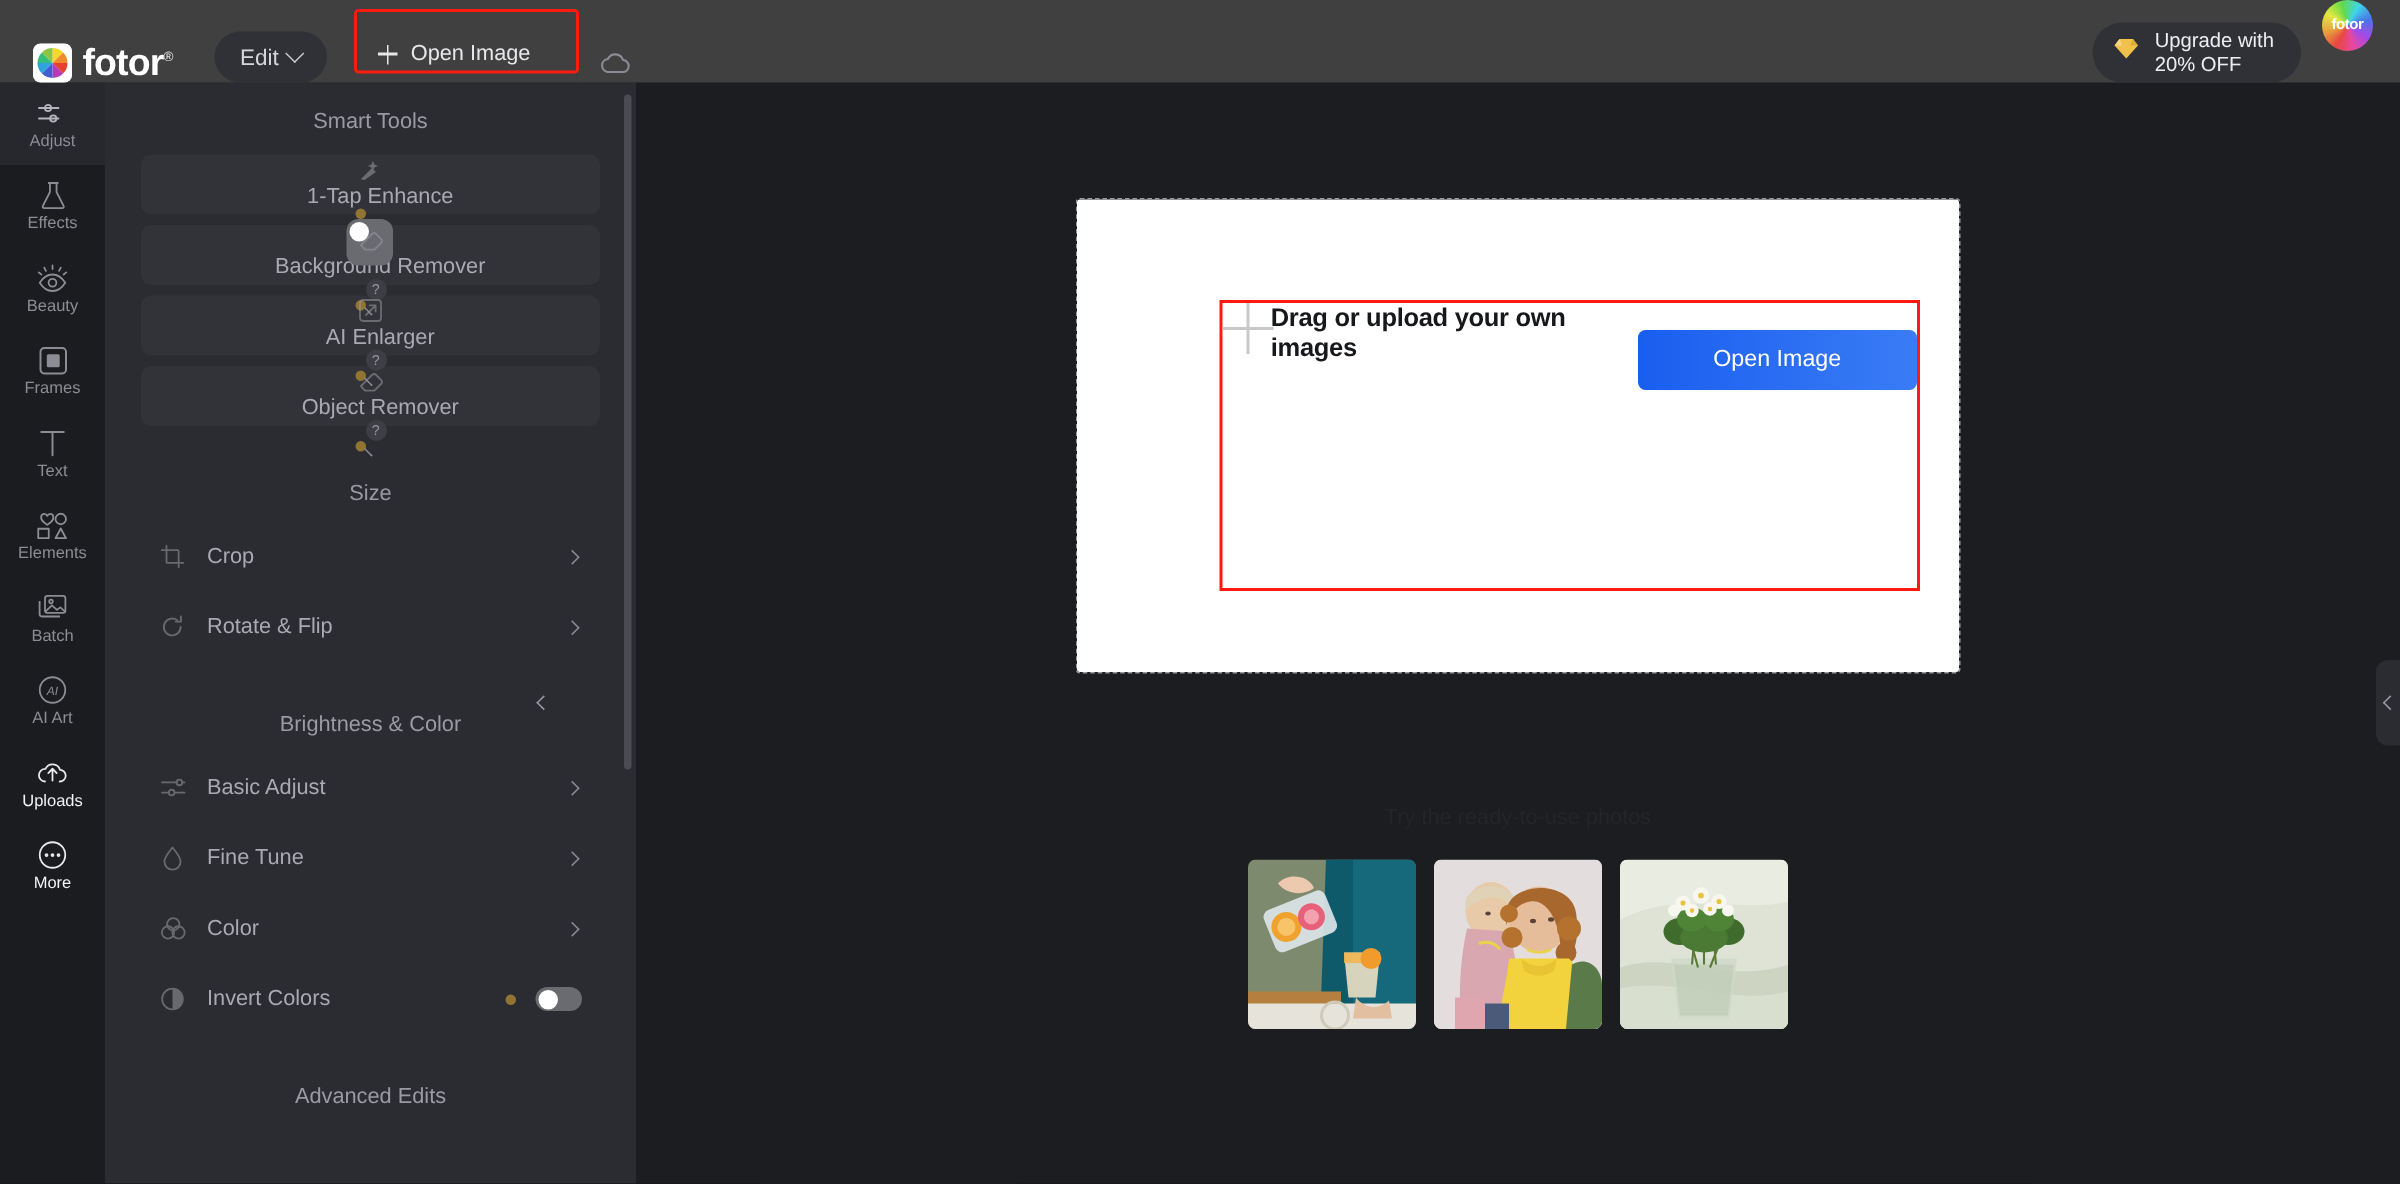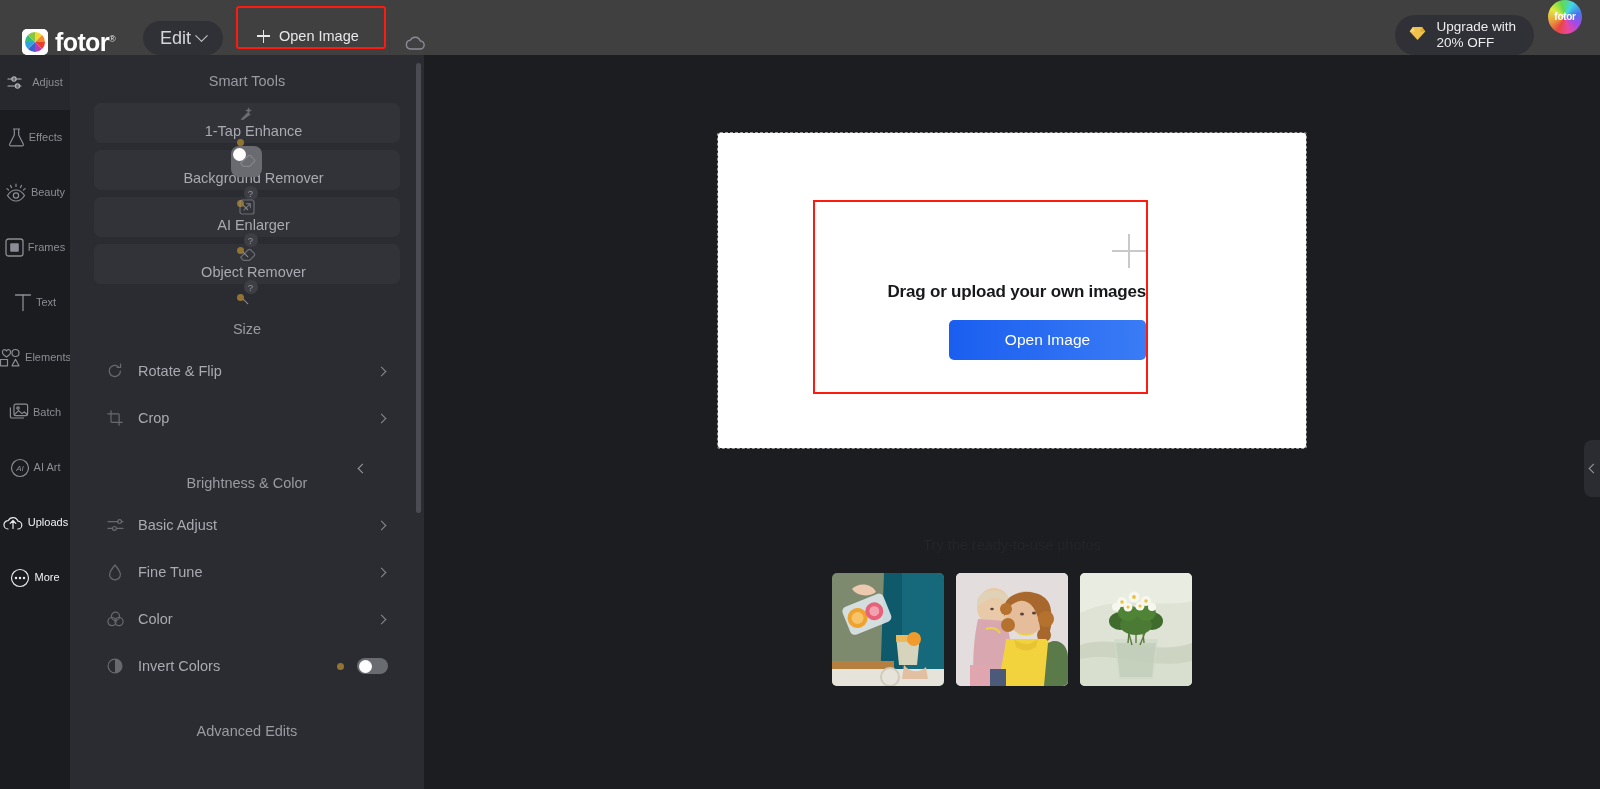--- a/index.html
+++ b/index.html
@@ -23,21 +23,21 @@
   .logo-mark svg { display:block; }
   .logo-text {
     color: #ffffff; font-size: 25px; font-weight: 700; letter-spacing: -0.6px;
     margin-left: 7px; line-height: 1;
   }
   .logo-reg { color:#e8e8e8; font-size: 9px; vertical-align: super; font-weight: 400; }
 
   .edit-btn {
     margin-left: 28px; height: 34px; padding: 0 17px;
     background: #303136; border-radius: 17px;
-    color: #d6d6da; font-size: 18px;
+    color: #d6d6da; font-size: 15px;
     display: flex; align-items: center; gap: 6px; cursor: pointer;
   }
   .chev-d { width:9px; height:9px; border-right:1.6px solid #c9c9cf; border-bottom:1.6px solid #c9c9cf; transform: rotate(45deg) translate(-2px,-2px); }
 
   .open-image-top {
     margin-left: 22px; height: 38px; padding: 0 16px 0 12px;
     display: flex; align-items: center; gap: 9px;
     color: #e7e7ea; font-size: 14.5px; cursor: pointer;
     position: relative;
   }
@@ -74,21 +74,21 @@
   
   .body-row { flex: 1; display: flex; min-height: 0; position: relative; }
 
   
   .rail {
     width: 70px; flex: 0 0 70px; background: #1a1c20;
     display: flex; flex-direction: column; align-items: center;
     padding-top: 0; overflow: hidden;
   }
   .rail-item {
-    width: 70px; height: 55px; display: flex; 
+    width: 70px; height: 55px; display: flex; flex-direction: column;
     align-items: center; justify-content: center; gap: 4px; cursor: pointer;
   }
   .rail-item.active { background: #26282d; }
   .rail-lbl { font-size: 11px; color: #8c8d94; line-height: 1; }
   .rail-item.bright .rail-lbl { color: #f2f2f4; }
   .rail-ico { height: 20px; display: flex; align-items: center; justify-content: center; font-style: italic; }
 
   
   .panel {
     width: 354px; flex: 0 0 354px; background: #2b2c31;
@@ -142,23 +142,23 @@
     flex: 1; background: #1b1d20; position: relative;
     display: flex; flex-direction: column; align-items: center;
   }
   .canvas-card {
     position: absolute; left: 50%; transform: translateX(-50%);
     top: 78px; width: 588px; height: 315px;
     background: #ffffff; border-radius: 2px;
     outline: 1px dashed #9a9a9a; outline-offset: 0px;
   }
   .drop-zone {
-    position: absolute; left: 95px; top: 67px; width: 335px; height: 194px;
+    position: absolute; left: 95px; top: 67px; width: 467px; height: 194px;
     border: 2.5px solid #ff1a10;
-    display: flex; flex-direction: column; align-items: flex-end; justify-content: center;
+    display: flex; flex-direction: row; align-items: flex-start; justify-content: center;
   }
   .big-plus { position: relative; width: 34px; height: 34px; margin-bottom: 14px; }
   .big-plus::before, .big-plus::after { content:""; position:absolute; background:#c9c9c9; }
   .big-plus::before { left:0; top:16px; width:34px; height:1.6px; }
   .big-plus::after  { top:0; left:16px; height:34px; width:1.6px; }
   .drop-title { color:#17181b; font-size: 17px; font-weight: 700; letter-spacing:-0.2px; }
   .open-img-btn {
     margin-top: 18px; width: 197px; height: 40px; border-radius: 5px;
     background: linear-gradient(90deg, #1a5ef0 0%, #3a7cf5 100%);
     color: #fff; font-size: 15.5px;
@@ -421,40 +421,40 @@
             <span class="qmark">?</span>
             <span class="rspacer"></span>
             <span class="gold"></span>
             <span class="chev-r"></span>
           </div>
           <div class="sec-gap"></div>
           <div class="sec-title">Size</div>
           <div class="row">
             <span class="ric">
               <svg width="16" height="16" viewBox="0 0 16 16">
+                <g fill="none" stroke="#9a9ba2" stroke-width="1.2" stroke-linecap="round">
+                  <path d="M4 0.8 V11.6 A0.7 0.7 0 0 0 4.7 12.3 H15.2"></path>
+                  <path d="M0.8 3.8 H11.4 A0.7 0.7 0 0 1 12.1 4.5 V15.2"></path>
+                </g>
+              </svg>
+            </span>
+            <span class="rlbl">Crop</span>
+            <span class="rspacer"></span>
+            <span class="chev-r"></span>
+          </div>
+          <div class="row">
+            <span class="ric">
+              <svg width="16" height="16" viewBox="0 0 16 16">
                 <g fill="none" stroke="#9a9ba2" stroke-width="1.25" stroke-linecap="round">
                   <path d="M13.4 8 A5.6 5.6 0 1 1 11 3.4"></path>
                   <path d="M13.6 1 V4.4 H10.2"></path>
                 </g>
               </svg>
             </span>
             <span class="rlbl">Rotate &amp; Flip</span>
-            <span class="rspacer"></span>
-            <span class="chev-r"></span>
-          </div>
-          <div class="row">
-            <span class="ric">
-              <svg width="16" height="16" viewBox="0 0 16 16">
-                <g fill="none" stroke="#9a9ba2" stroke-width="1.2" stroke-linecap="round">
-                  <path d="M4 0.8 V11.6 A0.7 0.7 0 0 0 4.7 12.3 H15.2"></path>
-                  <path d="M0.8 3.8 H11.4 A0.7 0.7 0 0 1 12.1 4.5 V15.2"></path>
-                </g>
-              </svg>
-            </span>
-            <span class="rlbl">Crop</span>
             <span class="rspacer"></span>
             <span class="chev-r"></span>
           </div>
           <div class="sec-gap"></div>
           <div class="sec-title">Brightness &amp; Color</div>
           <div class="row">
             <span class="ric">
               <svg width="17" height="14" viewBox="0 0 17 14">
                 <g fill="none" stroke="#9a9ba2" stroke-width="1.2" stroke-linecap="round">
                   <path d="M1 3.6 H11"></path>

